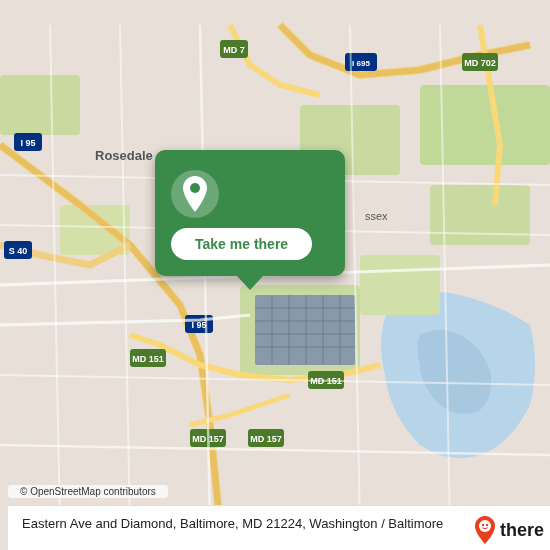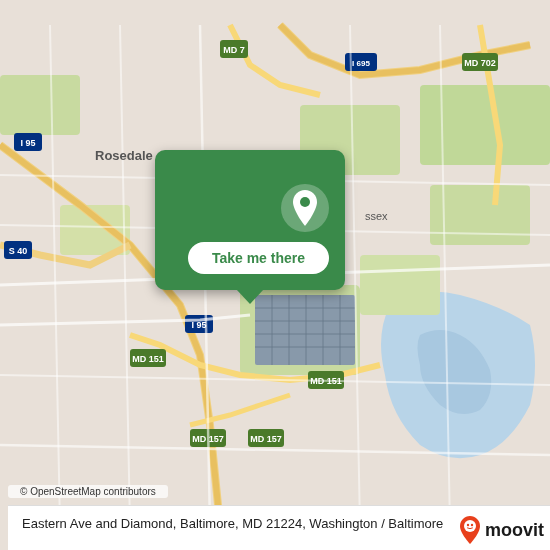--- a/index.html
+++ b/index.html
@@ -30,22 +30,22 @@
     
     #popup-card {
       position: absolute;
       top: 150px;
       left: 155px;
       width: 190px;
       background-color: #3a8a4a;
       border-radius: 10px;
       display: flex;
       flex-direction: column;
-      align-items: flex-end;
-      padding: 34px 16px 16px;
+      align-items: flex-start;
+      padding: 20px 16px 16px;
       box-shadow: 0 4px 12px rgba(0,0,0,0.35);
       z-index: 10;
     }
 
     #popup-card::after {
       content: '';
       position: absolute;
       bottom: -14px;
       left: 50%;
       transform: translateX(-50%);
@@ -239,17 +239,17 @@
     </div>
     <div id="moovit-logo">
 
       <svg id="moovit-pin" viewBox="0 0 22 28" xmlns="http://www.w3.org/2000/svg">
         <path d="M11 0C5.48 0 1 4.48 1 10c0 7.5 10 18 10 18S21 17.5 21 10C21 4.48 16.52 0 11 0z" fill="#e8401c"></path>
         <circle cx="11" cy="10" r="6" fill="white"></circle>
         <circle cx="9" cy="9" r="1.2" fill="#e8401c"></circle>
         <circle cx="13" cy="9" r="1.2" fill="#e8401c"></circle>
         <path d="M8.5 12 Q11 13.5 13.5 12" stroke="#e8401c" stroke-width="1" fill="none" stroke-linecap="round"></path>
       </svg>
-      <span id="moovit-name">moovit</span>
+      <span id="moovit-name">there</span>
     </div>
   </div>
 
 </div>
 
 </body></html>

